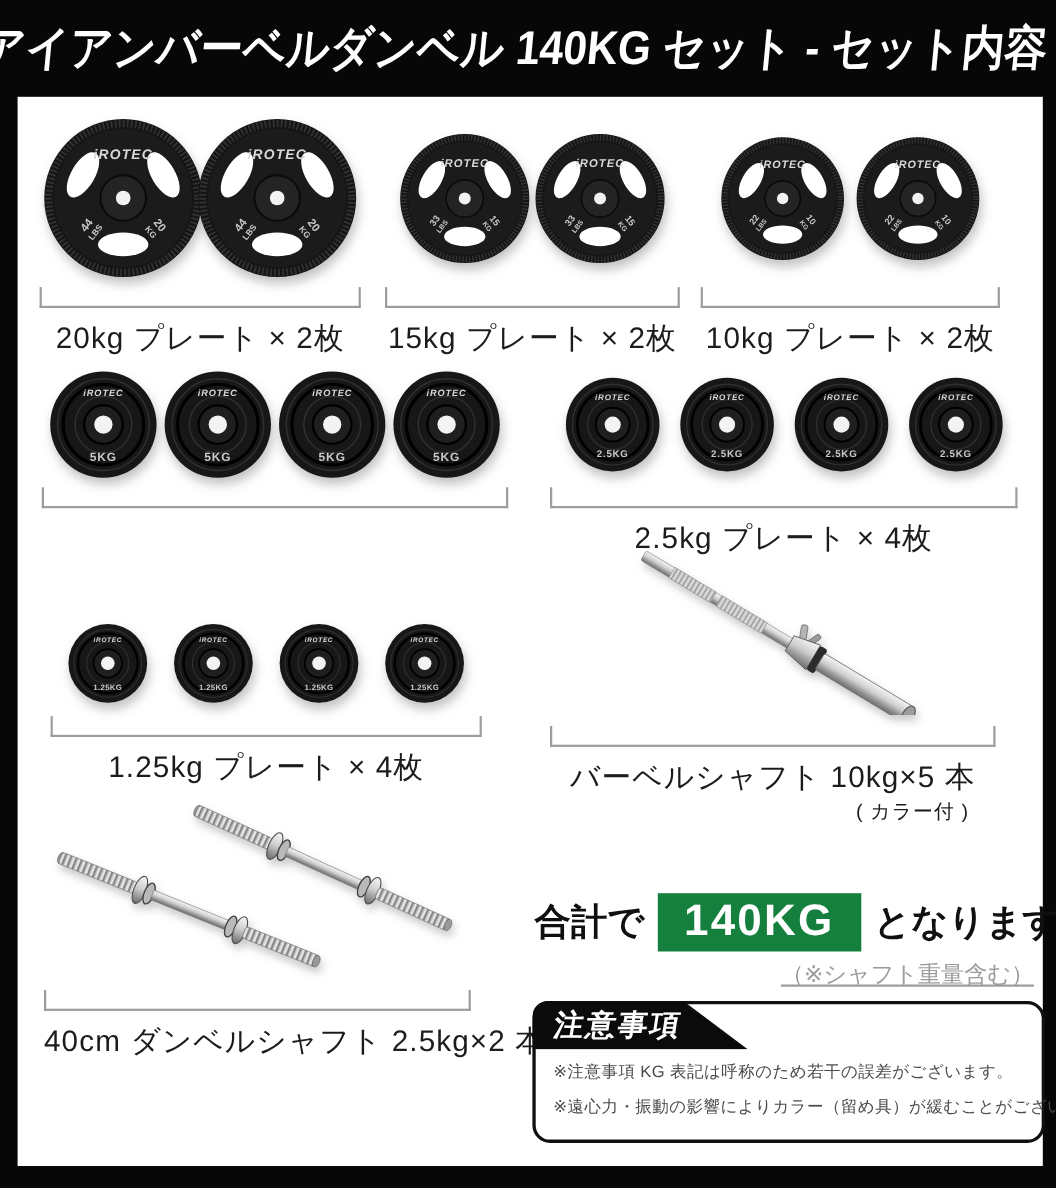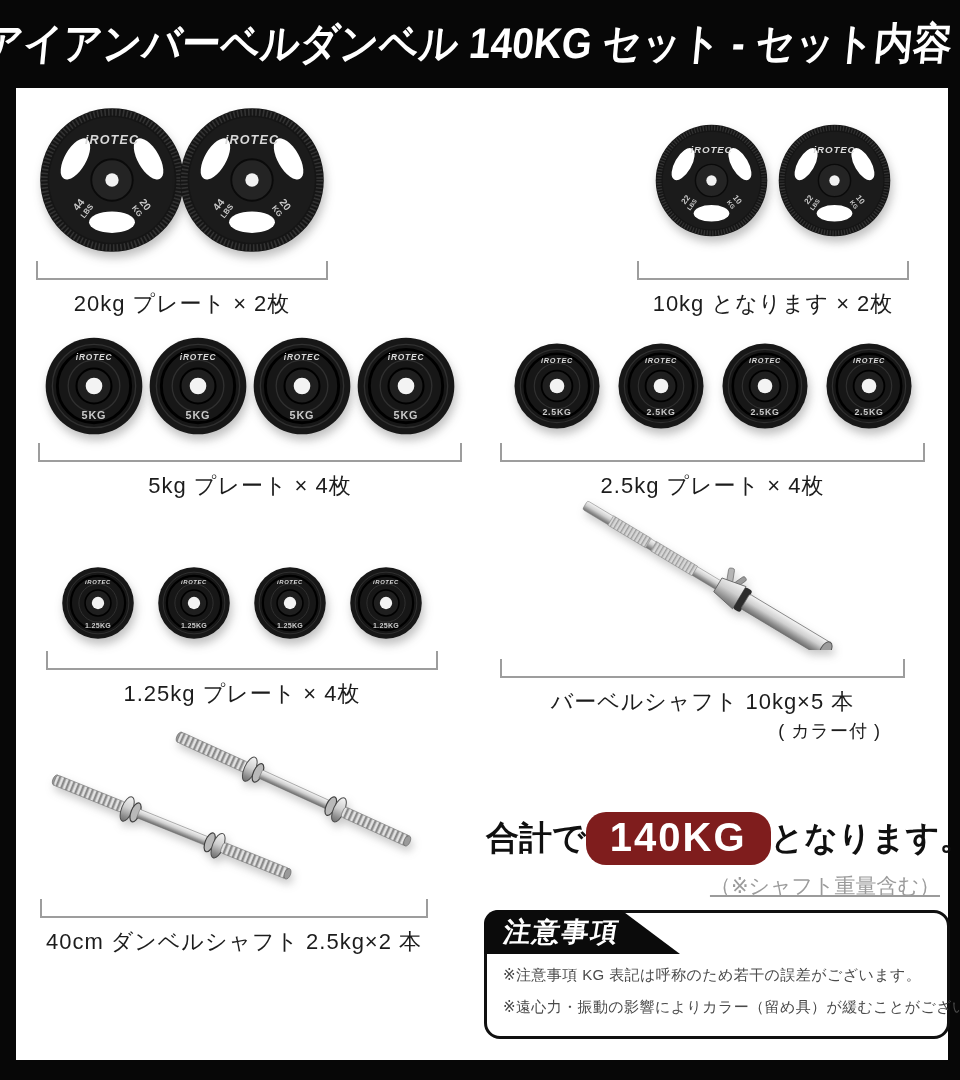--- a/index.html
+++ b/index.html
@@ -24,34 +24,34 @@
   }
   .group{position:absolute;}
   .plates{display:flex;align-items:center;justify-content:center;}
   .plate{filter:drop-shadow(2px 6px 5px rgba(50,50,50,.30));flex:none;}
   .shaft-img{filter:drop-shadow(2px 5px 4px rgba(60,60,60,.28));}
   .bracket{
     height:17px;margin-top:5px;
     border-left:2px solid #9d9d9d;border-right:2px solid #9d9d9d;border-bottom:2px solid #9d9d9d;
   }
   .glabel{
-    text-align:center;font-size:22px;color:#1c1c1c;margin-top:9px;
+    text-align:center;font-size:27px;color:#1c1c1c;margin-top:9px;
     letter-spacing:1px;white-space:nowrap;
   }
   .gsub{
     text-align:right;font-size:18px;color:#1c1c1c;margin-top:2px;
     letter-spacing:1px;white-space:nowrap;
   }
   
   .total{position:absolute;left:470px;top:724px;width:458px;}
-  .total-row{display:flex;align-items:center;justify-content:space-between;}
+  .total-row{display:flex;align-items:center;justify-content:space-between;gap:12px;}
   .total-prefix,.total-suffix{font-size:33px;color:#101010;font-weight:bold;white-space:nowrap;}
   .total-badge{
-    background:#7f1d1d;color:#ffffff;font-weight:bold;font-size:40px;
-    padding:3px 24px 5px;border-radius:20px;letter-spacing:2px;white-space:nowrap;
+    background:#15803d;color:#ffffff;font-weight:bold;font-size:40px;
+    padding:3px 24px 5px;border-radius:0;letter-spacing:2px;white-space:nowrap;
   }
   .total-note{font-size:21px;color:#9b9b9b;text-align:right;margin-top:7px;padding-right:4px;white-space:nowrap;text-decoration:underline;}
   
   .notice{
     position:absolute;left:468px;top:822px;width:466px;box-sizing:border-box;
     border:3px solid #101010;border-radius:16px;background:#fff;
     padding:46px 12px 12px 16px;
   }
   .notice-banner{
     position:absolute;top:-3px;left:-3px;width:196px;height:44px;
@@ -209,51 +209,62 @@
           <use href="#pb20" width="148" height="148"></use>
         </svg>
       <svg class="plate" width="148" height="148" style="margin-left:-8px;">
           <use href="#pb20" width="148" height="148"></use>
         </svg>
     </div>
     <div class="bracket"></div>
     <div class="glabel">20kg プレート × 2枚</div>
   </div>
 
+  <div class="group" style="left:334px;top:16px;width:268px;">
+    <div class="plates" style="height:152px;">
+      <svg class="plate" width="121" height="121">
+          <use href="#pb15" width="121" height="121"></use>
+        </svg>
+      <svg class="plate" width="121" height="121" style="margin-left:2px;">
+          <use href="#pb15" width="121" height="121"></use>
+        </svg>
+    </div>
+    <div class="bracket"></div>
+    <div class="glabel">15kg プレート × 2枚</div>
+  </div>
 
   <div class="group" style="left:621px;top:16px;width:272px;">
     <div class="plates" style="height:152px;">
       <svg class="plate" width="115" height="115">
           <use href="#pb10" width="115" height="115"></use>
         </svg>
       <svg class="plate" width="115" height="115" style="margin-left:8px;">
           <use href="#pb10" width="115" height="115"></use>
         </svg>
     </div>
     <div class="bracket"></div>
-    <div class="glabel">10kg となります × 2枚</div>
+    <div class="glabel">10kg プレート × 2枚</div>
   </div>
 
   <div class="group" style="left:22px;top:246px;width:424px;">
     <div class="plates" style="height:104px;gap:4px;">
       <svg class="plate" width="100" height="100">
           <use href="#ps5" width="100" height="100"></use>
         </svg>
       <svg class="plate" width="100" height="100">
           <use href="#ps5" width="100" height="100"></use>
         </svg>
       <svg class="plate" width="100" height="100">
           <use href="#ps5" width="100" height="100"></use>
         </svg>
       <svg class="plate" width="100" height="100">
           <use href="#ps5" width="100" height="100"></use>
         </svg>
     </div>
     <div class="bracket"></div>
-    <div class="glabel">5kg プレート × 4枚</div>
   </div>
 
   <div class="group" style="left:484px;top:246px;width:425px;">
     <div class="plates" style="height:104px;gap:16px;">
       <svg class="plate" width="88" height="88">
           <use href="#ps25" width="88" height="88"></use>
         </svg>
       <svg class="plate" width="88" height="88">
           <use href="#ps25" width="88" height="88"></use>
         </svg>

